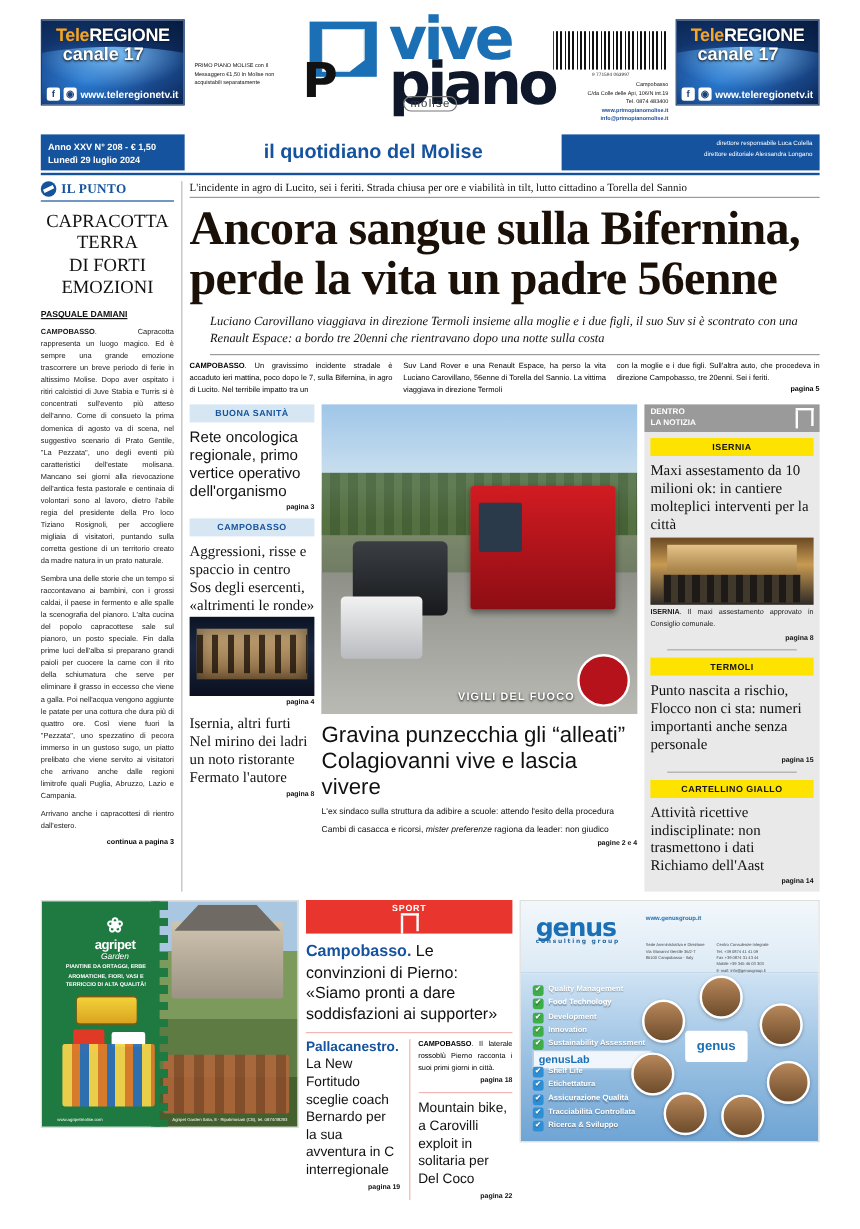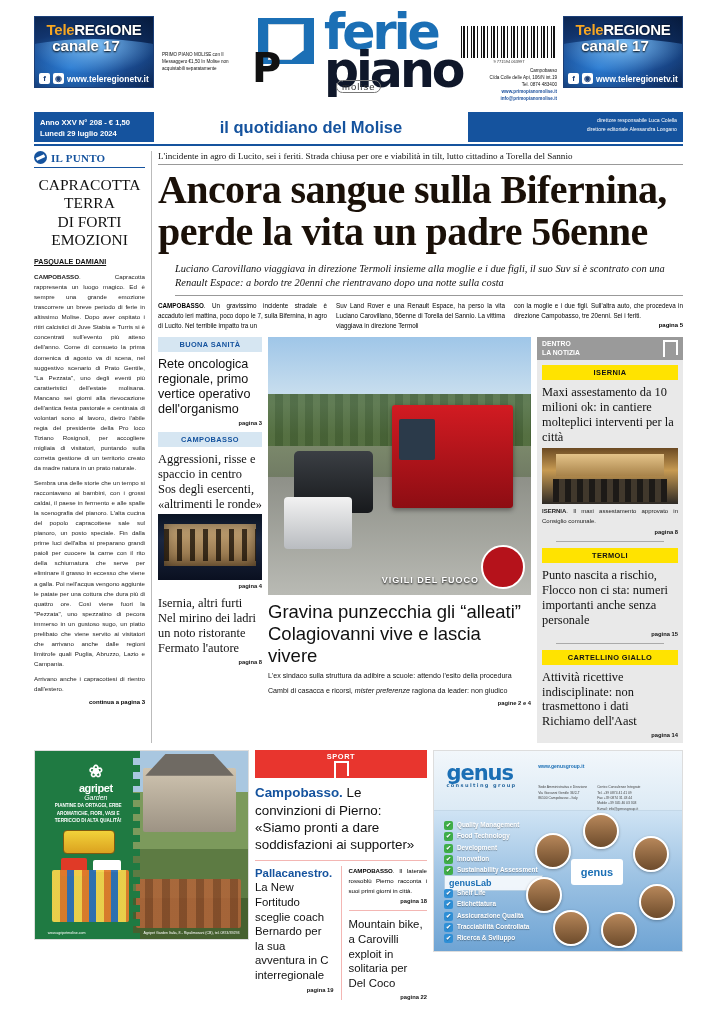--- a/index.html
+++ b/index.html
@@ -256,21 +256,21 @@
 
     <div class="mast-note">PRIMO PIANO MOLISE con Il Messaggero €1,50 In Molise non acquistabili separatamente</div>
 
     <div class="logo-block">
       <div class="pp-logo">
         <div class="pp-icon">
           <div class="sq"></div>
             <div class="pg"></div>
             <div class="pl">P</div>
         </div>
-        <div class="word pp-word1">ferie</div>
+        <div class="word pp-word1">vive</div>
         <div class="word pp-word2">piano</div>
         <div class="pp-molise">molise</div>
       </div>
     </div>
 
     <div class="barcode">
       <div class="bars"></div>
       <div class="bnum">9 771594 063997</div>
       <div class="mast-addr">
         <div style="white-space:pre-line">Campobasso

